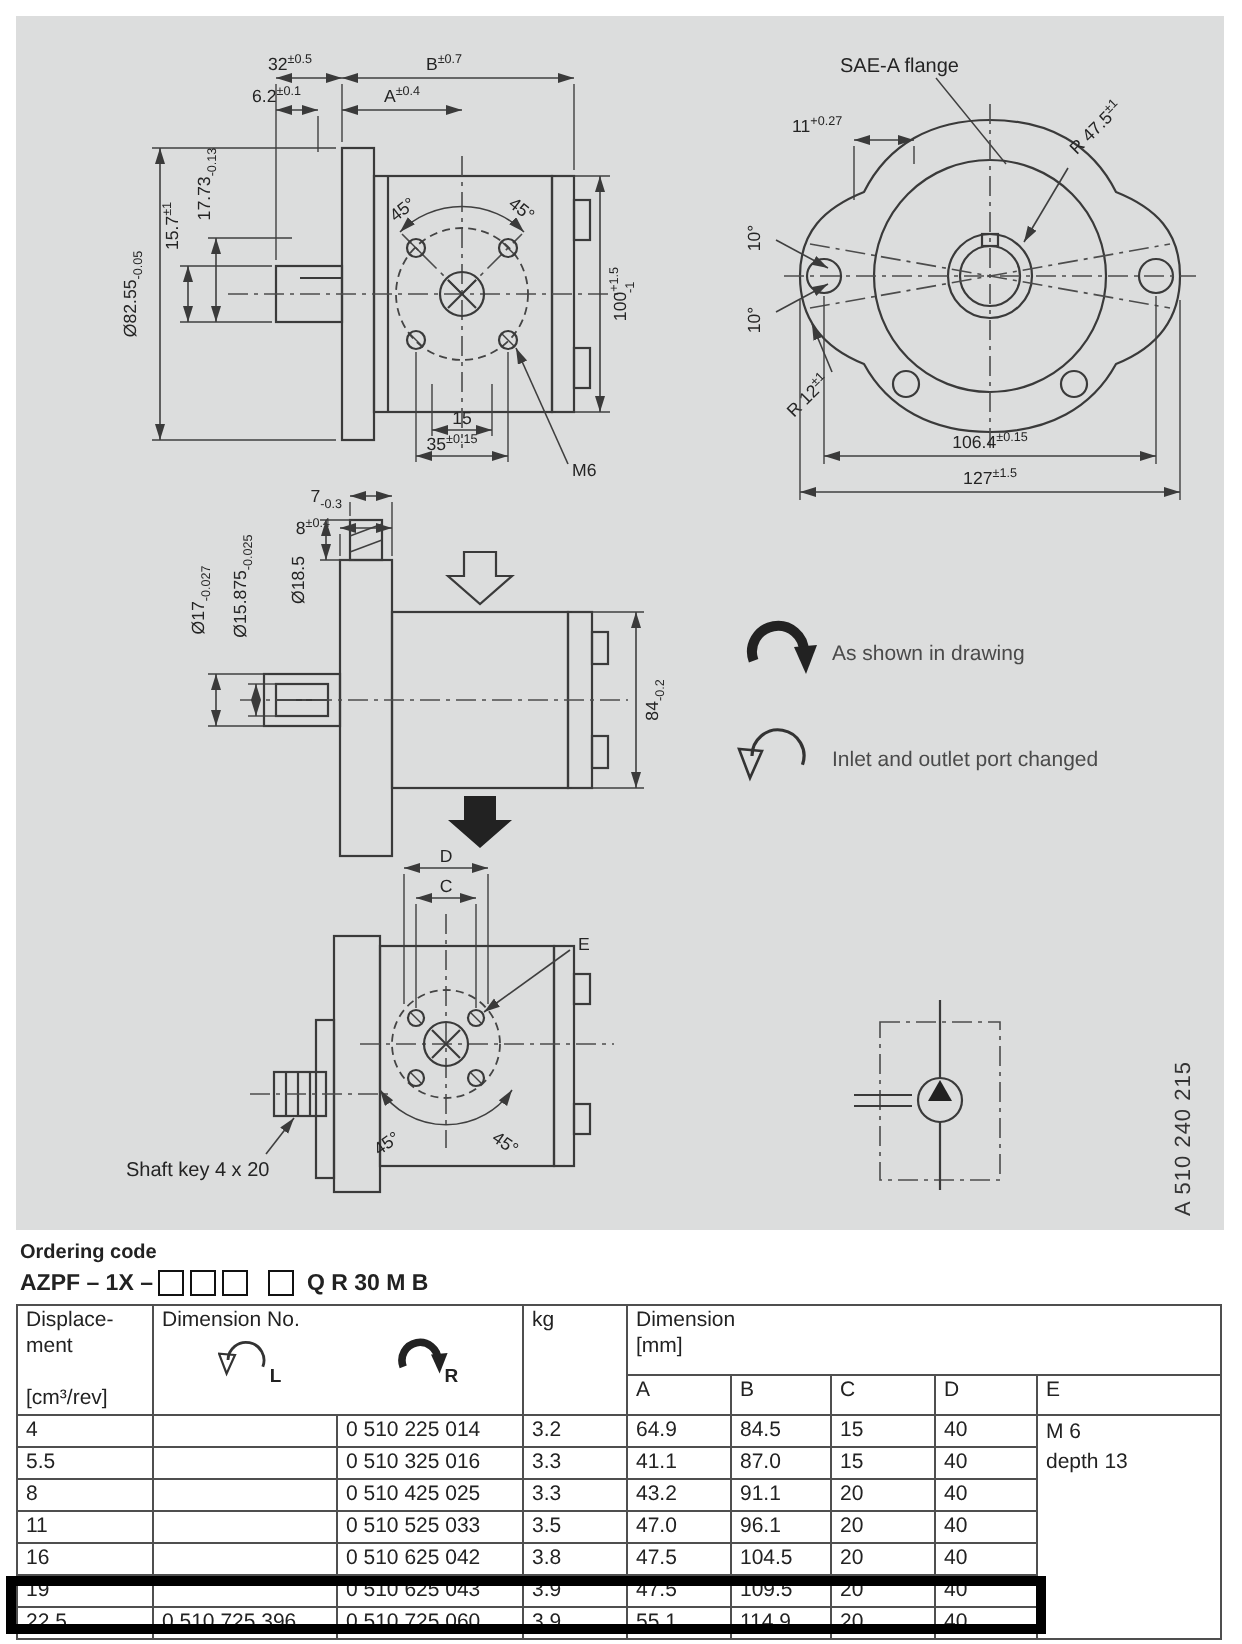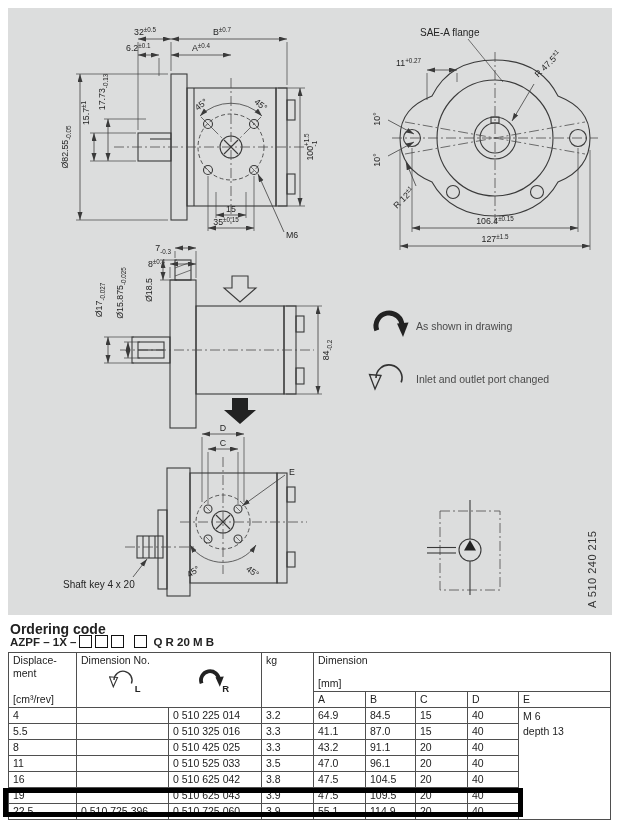--- a/index.html
+++ b/index.html
@@ -14,38 +14,38 @@
   .ext{stroke:#3f3f3f;stroke-width:0.7;fill:none;}
   .cl{stroke:#4c4c4c;stroke-width:0.8;fill:none;stroke-dasharray:10 3 2 3;}
   .dash{stroke:#444;stroke-width:0.9;fill:none;stroke-dasharray:4 2.6;}
   svg text{font-family:"Liberation Sans",sans-serif;font-size:8.8px;fill:#242424;}
   svg .t10{font-size:10px;}
   svg .sup{font-size:6.3px;}
   svg .legtxt{font-size:10.5px;fill:#4a4a4a;}
   .docnum{position:absolute;left:578px;top:600px;transform:rotate(-90deg);transform-origin:0 0;
           width:120px;font-size:11px;letter-spacing:.5px;color:#333;}
   
-  .ordtitle{position:absolute;left:10px;top:621px;font-size:14px;font-weight:bold;}
+  .ordtitle{position:absolute;left:10px;top:621px;font-size:10px;font-weight:bold;}
   .codeline{position:absolute;left:10px;top:635px;display:flex;align-items:center;font-size:11.5px;font-weight:bold;text-align:center;}
   .codeline .sq{width:11px;height:11px;border:1.6px solid #111;margin-left:3px;background:#fff;}
   .codeline .sq.gap{margin-left:10px;}
   .codeline .suffix{margin-left:6px;}
   .tblwrap{position:absolute;left:8px;top:652px;width:606px;}
   table.ord{border-collapse:collapse;table-layout:fixed;width:602px;font-size:10.5px;}
   table.ord th,table.ord td{border:1px solid #4f4f4f;padding:1px 4px;text-align:left;
        vertical-align:top;font-weight:normal;height:13px;line-height:1.2;}
   table.ord .bold{font-weight:normal;}
   .th-disp{height:42px;}
   .th-disp .unit{margin-top:14px;}
   .th-ord{text-align:center;}
   .icons{display:flex;justify-content:space-around;margin-top:2px;}
   .icn{display:flex;align-items:flex-end;}
   .icn .lr{font-weight:bold;font-size:9.5px;margin-left:-4px;}
   .th-dim div{line-height:1.25;}
-  .th-dim .unit{margin-top:10px;}
+  .th-dim .unit{margin-top:0;}
   .hr2 th{height:12px;}
   .ecell div{line-height:1.45;}
   .hibox{position:absolute;left:-5px;top:136px;width:520px;height:29px;
          border:5px solid #000;box-sizing:border-box;pointer-events:none;}
 </style>
 </head>
 <body>
 
 <div class="panel">
 
@@ -301,21 +301,21 @@
 </div>
 
 <div class="ordtitle">Ordering code</div>
 
 <div class="codeline">
   <span>AZPF – 1X –</span>
   <span class="sq"></span>
   <span class="sq"></span>
   <span class="sq"></span>
   <span class="sq gap"></span>
-  <span class="suffix">Q R 20 M B</span>
+  <span class="suffix">Q R 30 M B</span>
 </div>
 
 <div class="tblwrap">
 <table class="ord">
   <colgroup>
     <col style="width:68px">
         <col style="width:92px">
         <col style="width:93px">
         <col style="width:52px">
     <col style="width:52px">

